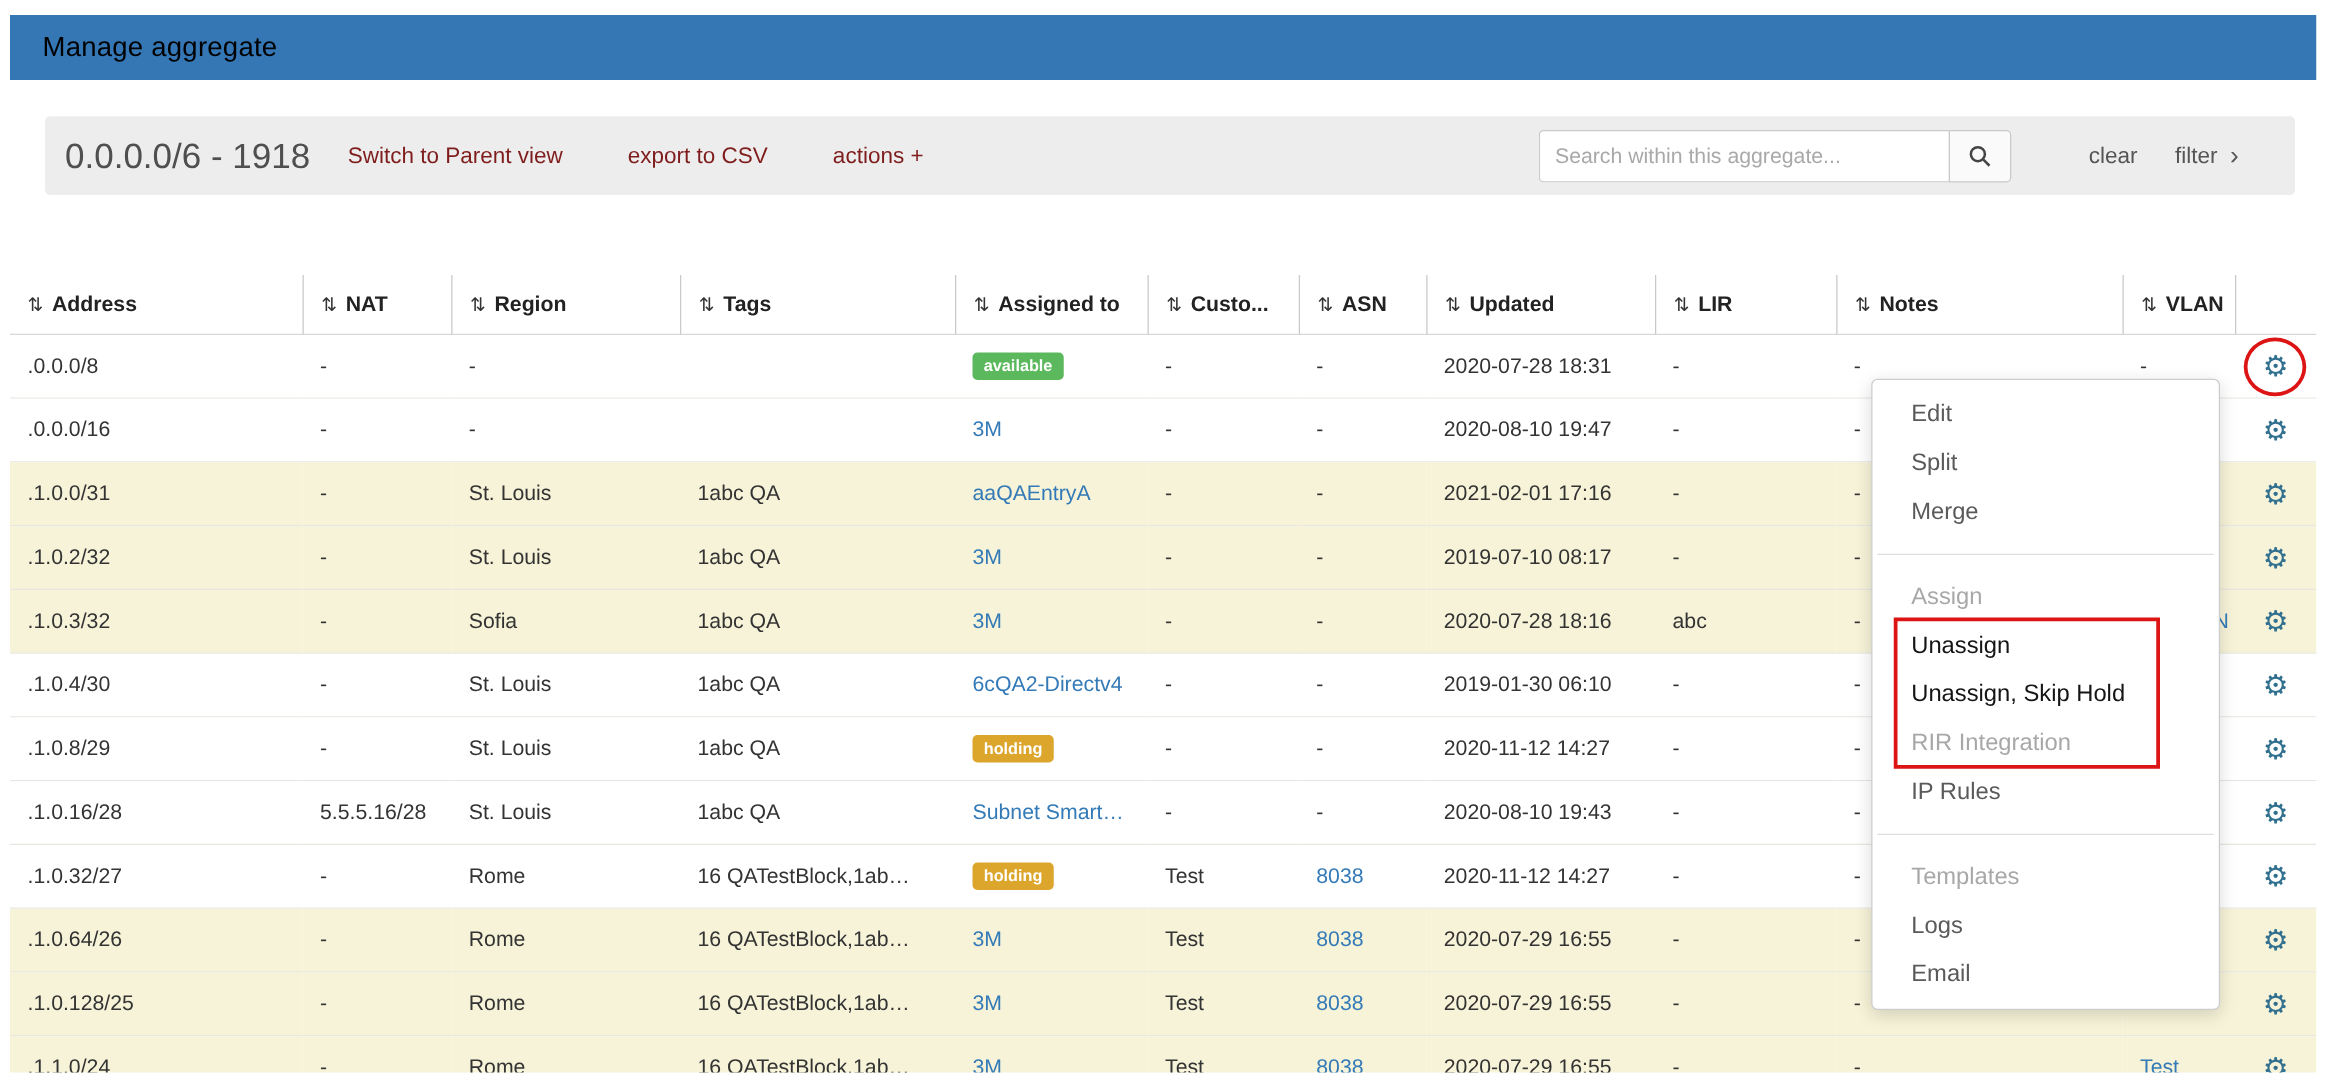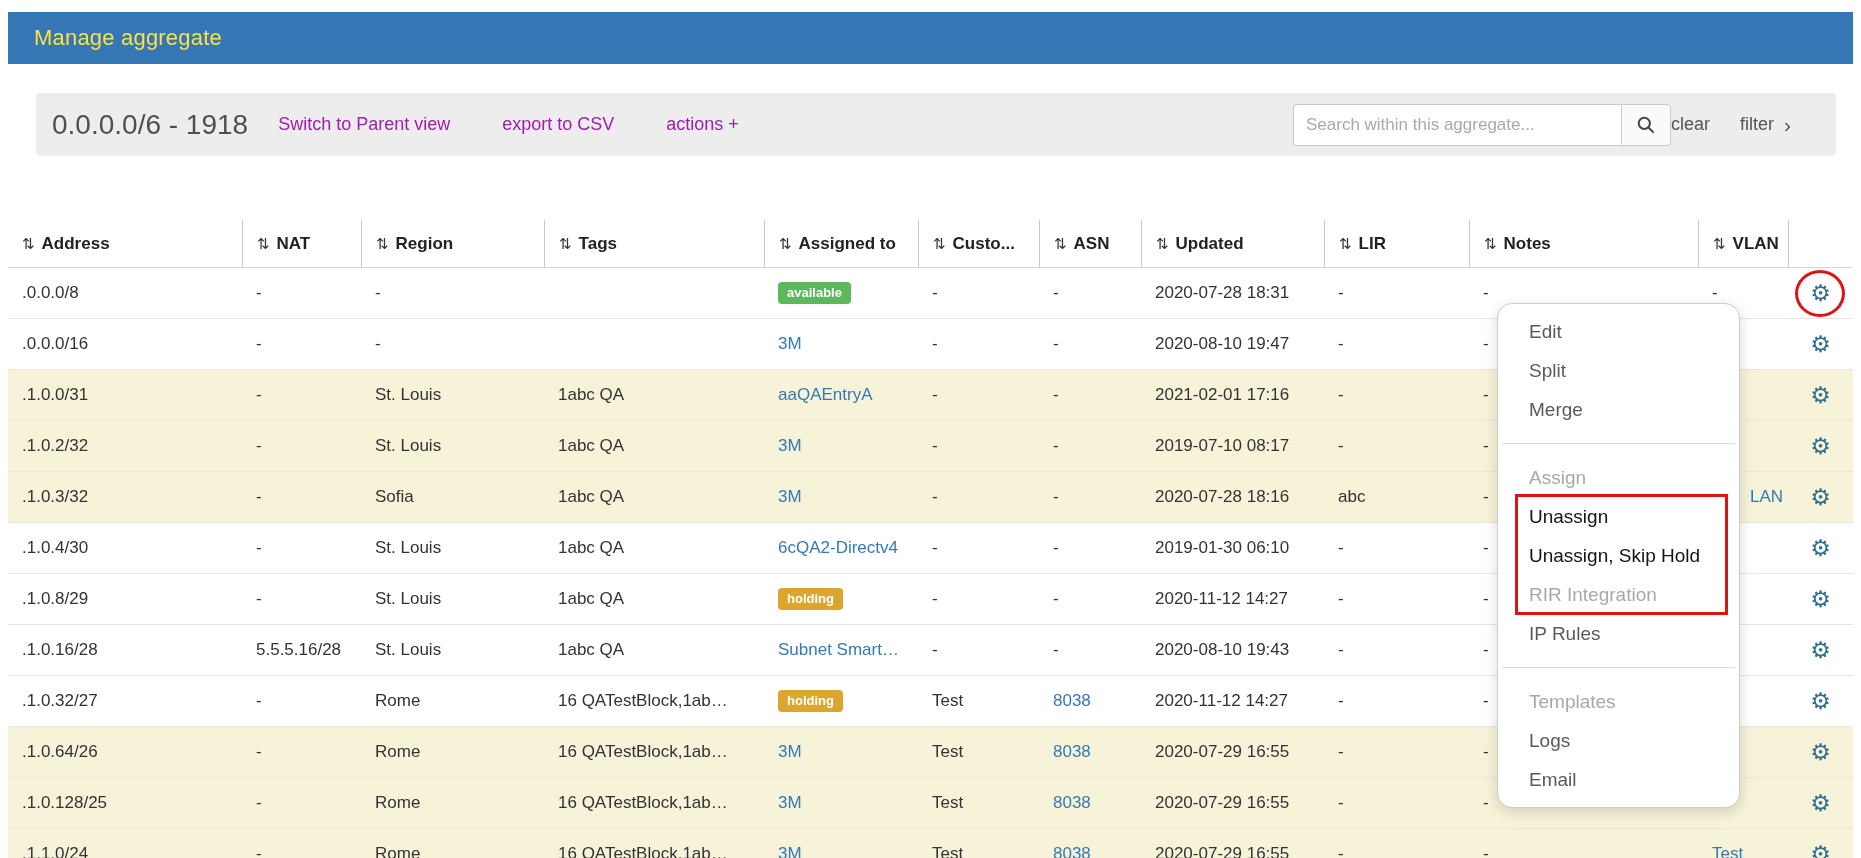--- a/index.html
+++ b/index.html
@@ -7,43 +7,43 @@
   body {
     width: 1861px; height: 858px; overflow: hidden; position: relative;
     background: #ffffff; font-family: "Liberation Sans", sans-serif;
   }
 
   
   .app-header {
     position: absolute; left: 8px; top: 12px; width: 1845px; height: 52px;
     background: var(--header-bar); display: flex; align-items: center;
   }
-  .app-header .title { color: #fde047; font-size: 22px; padding-left: 26px; letter-spacing: .2px; }
+  .app-header .title { color: #000000; font-size: 22px; padding-left: 26px; letter-spacing: .2px; }
 
   
   .toolbar {
     position: absolute; left: 36px; top: 93px; width: 1800px; height: 63px;
     background: #ededed; border-radius: 4px; display: flex; align-items: center;
     padding: 0 45px 0 16px;
   }
   .agg-title { font-size: 28px; color: #4f4f4f; margin-right: 30px; white-space: nowrap; }
-  .tb-link { font-size: 18px; color: #a21caf; margin-right: 52px; cursor: pointer; text-decoration: none; white-space: nowrap; }
+  .tb-link { font-size: 18px; color: #7f1d1d; margin-right: 52px; cursor: pointer; text-decoration: none; white-space: nowrap; }
   .search-group { margin-left: auto; display: flex; align-items: flex-end; }
   .search-input {
     width: 328px; height: 42px; font-size: 17px; padding: 0 12px;
     border: 1px solid #c9c9c9; border-right: none; border-radius: 4px 0 0 4px;
     color: #333; font-family: inherit; outline: none; background: #fff;
   }
   .search-input::placeholder { color: #a9a9a9; }
   .search-btn {
     width: 50px; height: 42px; border: 1px solid #c9c9c9; background: #fafafa;
     border-radius: 0 4px 4px 0; cursor: pointer; display: flex; align-items: center; justify-content: center;
     padding: 0;
   }
-  .clear-link { font-size: 18px; color: #555; cursor: pointer; text-decoration: none; }
+  .clear-link { margin-left: 62px; font-size: 18px; color: #555; cursor: pointer; text-decoration: none; }
   .filter-link { margin-left: 30px; font-size: 18px; color: #555; cursor: pointer; text-decoration: none; display: flex; align-items: center; }
   .filter-link .chev { margin-left: 10px; font-size: 21px; color: #555; line-height: 1; }
 
   
   .data-table {
     position: absolute; left: 8px; top: 220px; width: 1845px;
     border-collapse: separate; border-spacing: 0; table-layout: fixed;
   }
   .data-table th {
     height: 48px; text-align: left; font-size: 17px; color: #222; font-weight: bold;
@@ -64,22 +64,22 @@
     font-size: 13px; font-weight: bold; line-height: 1;
   }
   .badge-available { background: var(--badge-available); }
   .badge-holding { background: var(--badge-holding); }
   td.actions-cell { text-align: center; padding: 0; }
   .gear { font-size: 23px; color: var(--gear); cursor: pointer; }
   td.vlan-peek { padding-left: 52px; }
 
   
   .context-menu {
-    position: absolute; left: 1497px; top: 303px; width: 243px;
-    background: #fff; border: 1px solid #cdcdcd; border-radius: 15px;
+    position: absolute; left: 1497px; top: 303px; width: 279px;
+    background: #fff; border: 1px solid #cdcdcd; border-radius: 5px;
     box-shadow: 0 4px 14px rgba(0,0,0,.15); z-index: 10;
   }
   .menu-items { padding: 8px 0; }
   .menu-item { height: 39px; line-height: 39px; padding-left: 31px; font-size: 19px; cursor: pointer; white-space: nowrap; }
   .state-normal { color: #5a5a5a; }
   .state-strong { color: #151515; }
   .state-muted  { color: #a8a8a8; }
   .menu-divider { height: 1px; background: #ddd; margin: 14px 4px; }
 
   

